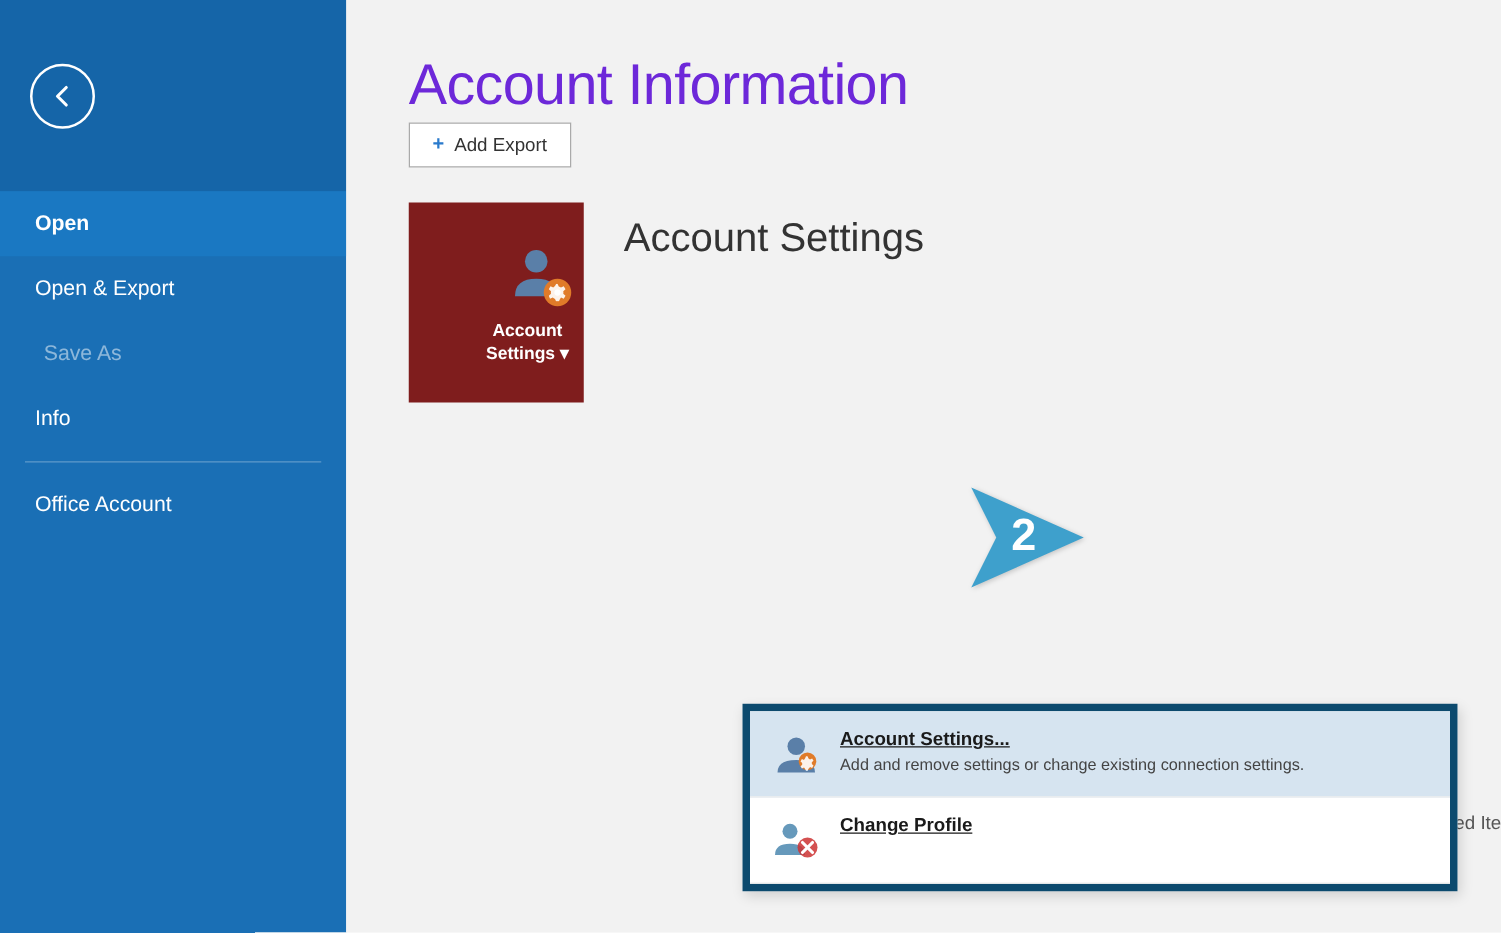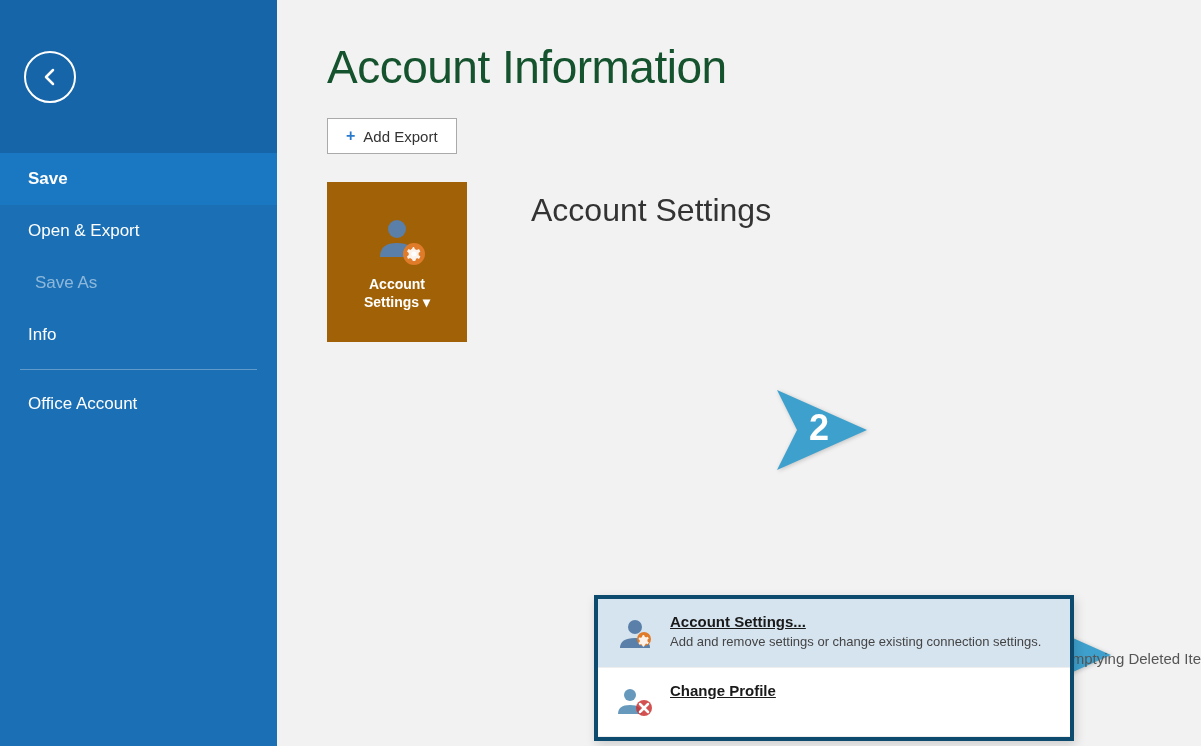--- a/index.html
+++ b/index.html
@@ -60,22 +60,22 @@
       position: relative;
     }
 
     #content-area {
       padding: 40px 50px 30px 50px;
     }
 
     .page-title {
       font-size: 46px;
       font-weight: 300;
-      color: #14532d;
-      margin-bottom: 24px;
+      color: #6d28d9;
+      margin-bottom: 4px;
       letter-spacing: -0.5px;
     }
 
     .subtitle {
       font-size: 15px;
       color: #555;
       margin-bottom: 22px;
     }
 
     .add-account-btn {
@@ -97,26 +97,26 @@
     }
 
     
     .account-settings-section {
       display: flex;
       align-items: flex-start;
       gap: 0;
     }
 
     .acc-settings-btn {
-      background: #a16207;
+      background: #7f1d1d;
       width: 140px;
       min-height: 160px;
       display: flex;
       flex-direction: column;
-      align-items: center;
+      align-items: flex-end;
       justify-content: center;
       padding: 20px 12px;
       cursor: pointer;
       border: none;
       color: white;
     }
 
     .acc-settings-icon-container {
       position: relative;
       width: 52px;
@@ -144,39 +144,39 @@
       font-weight: 600;
       text-align: center;
       line-height: 1.3;
       color: white;
     }
 
     .acc-settings-title {
       font-size: 32px;
       font-weight: 300;
       color: #333;
-      margin-left: 64px;
+      margin-left: 32px;
       margin-top: 10px;
     }
 
     
     .callout-2 {
       position: absolute;
       left: 490px;
       top: 385px;
     }
 
     
     .dropdown-menu {
       position: absolute;
       left: 317px;
-      top: 595px;
-      width: 480px;
+      top: 563px;
+      width: 572px;
       background: white;
-      border: 4px solid #0c4a6e;
+      border: 6px solid #0c4a6e;
       box-shadow: 2px 4px 10px rgba(0,0,0,0.15);
       z-index: 10;
     }
 
     .dropdown-item {
       display: flex;
       align-items: flex-start;
       gap: 14px;
       padding: 14px 18px;
       cursor: pointer;
@@ -237,21 +237,21 @@
 
 <div id="sidebar">
   <div id="back-button-area">
     <button class="back-btn">
       <svg width="22" height="22" viewBox="0 0 22 22" fill="none">
         <polyline points="14,4 7,11 14,18" stroke="white" stroke-width="2.5" stroke-linecap="round" stroke-linejoin="round"></polyline>
       </svg>
     </button>
   </div>
 
-  <div class="nav-item active">Save</div>
+  <div class="nav-item active">Open</div>
   <div class="nav-item">Open &amp; Export</div>
   <div class="nav-item disabled">Save As</div>
   <div class="nav-item">Info</div>
   <hr class="nav-divider">
   <div class="nav-item">Office Account</div>
 </div>
 
 <div id="main">
   <div id="content-area">
     <h1 class="page-title">Account Information</h1>

